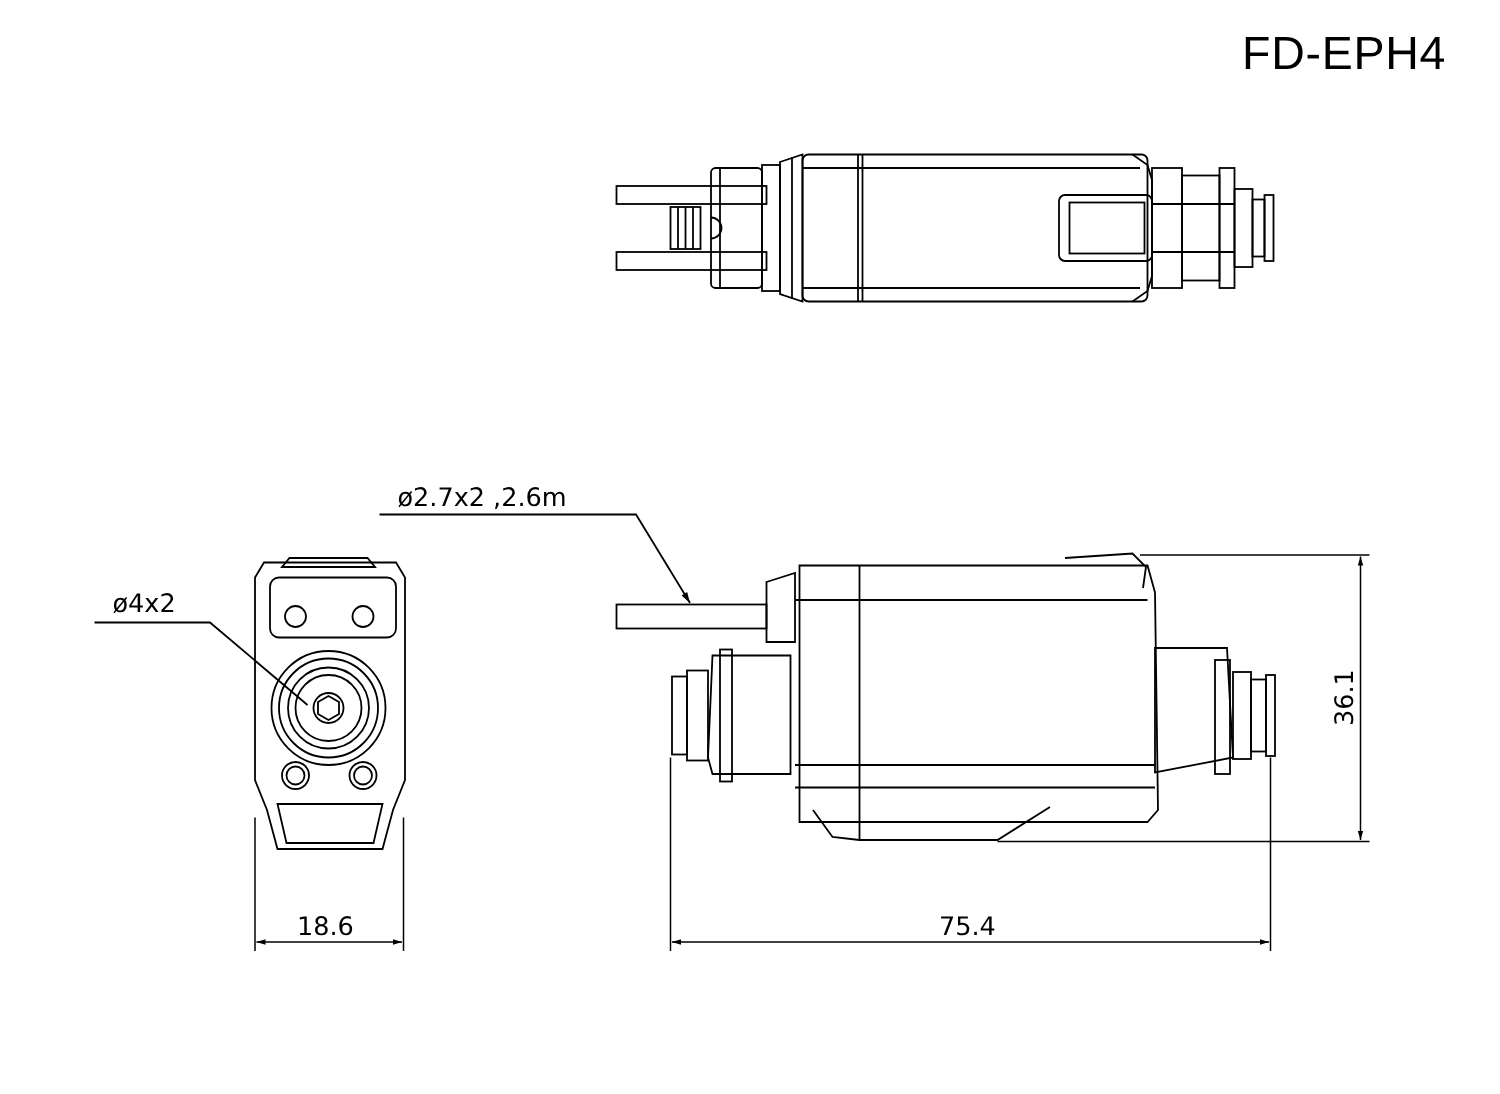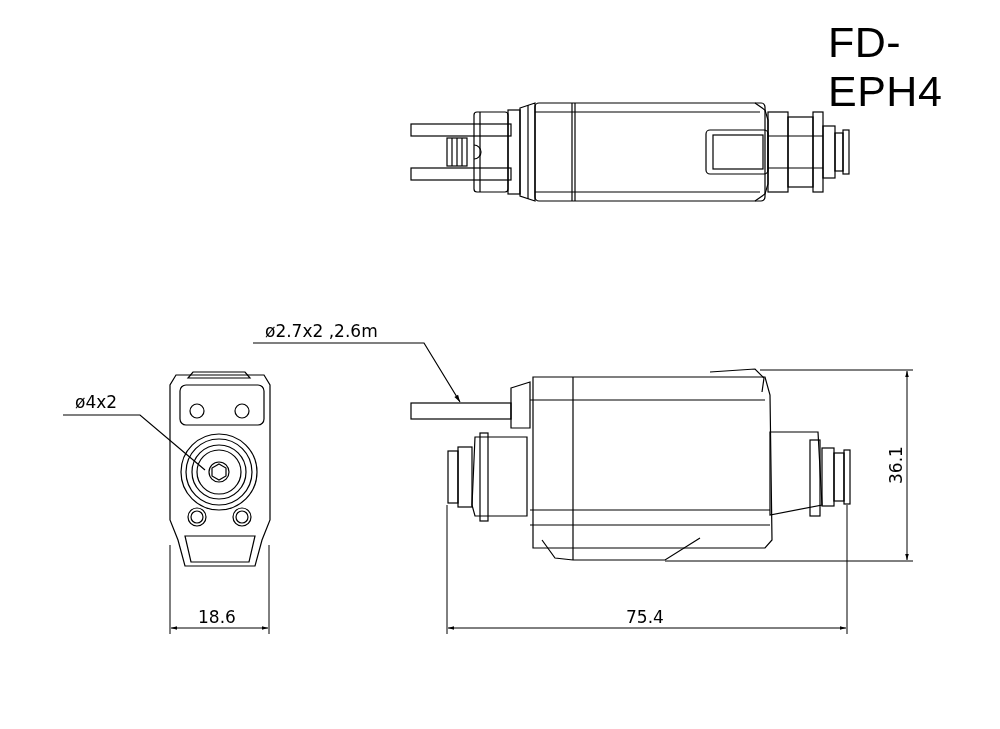--- a/index.html
+++ b/index.html
@@ -1,17 +1,17 @@
 <!DOCTYPE html>
 <html><head>
 <meta charset="utf-8">
 <style>
   html,body{margin:0;padding:0;background:#ffffff;}
   body{width:1000px;height:729px;position:relative;overflow:hidden;font-family:"DejaVu Sans",sans-serif;}
-  #title{position:absolute;left:828px;top:18px;font-family:"Liberation Sans",sans-serif;font-size:43px;color:#000;letter-spacing:0.5px;}
+  #title{position:absolute;left:828px;top:18px;font-family:"Liberation Sans",sans-serif;font-size:31px;color:#000;letter-spacing:0.5px;}
   svg{position:absolute;left:0;top:0;}
   .dim{font-family:"DejaVu Sans",sans-serif;font-size:17px;fill:#000;}
 </style>
 </head>
 <body>
 
 <div id="title">FD-EPH4</div>
 
 <svg width="1000" height="729" viewBox="0 0 1000 729" fill="none" stroke="#000" stroke-width="1.2">
   <defs>

